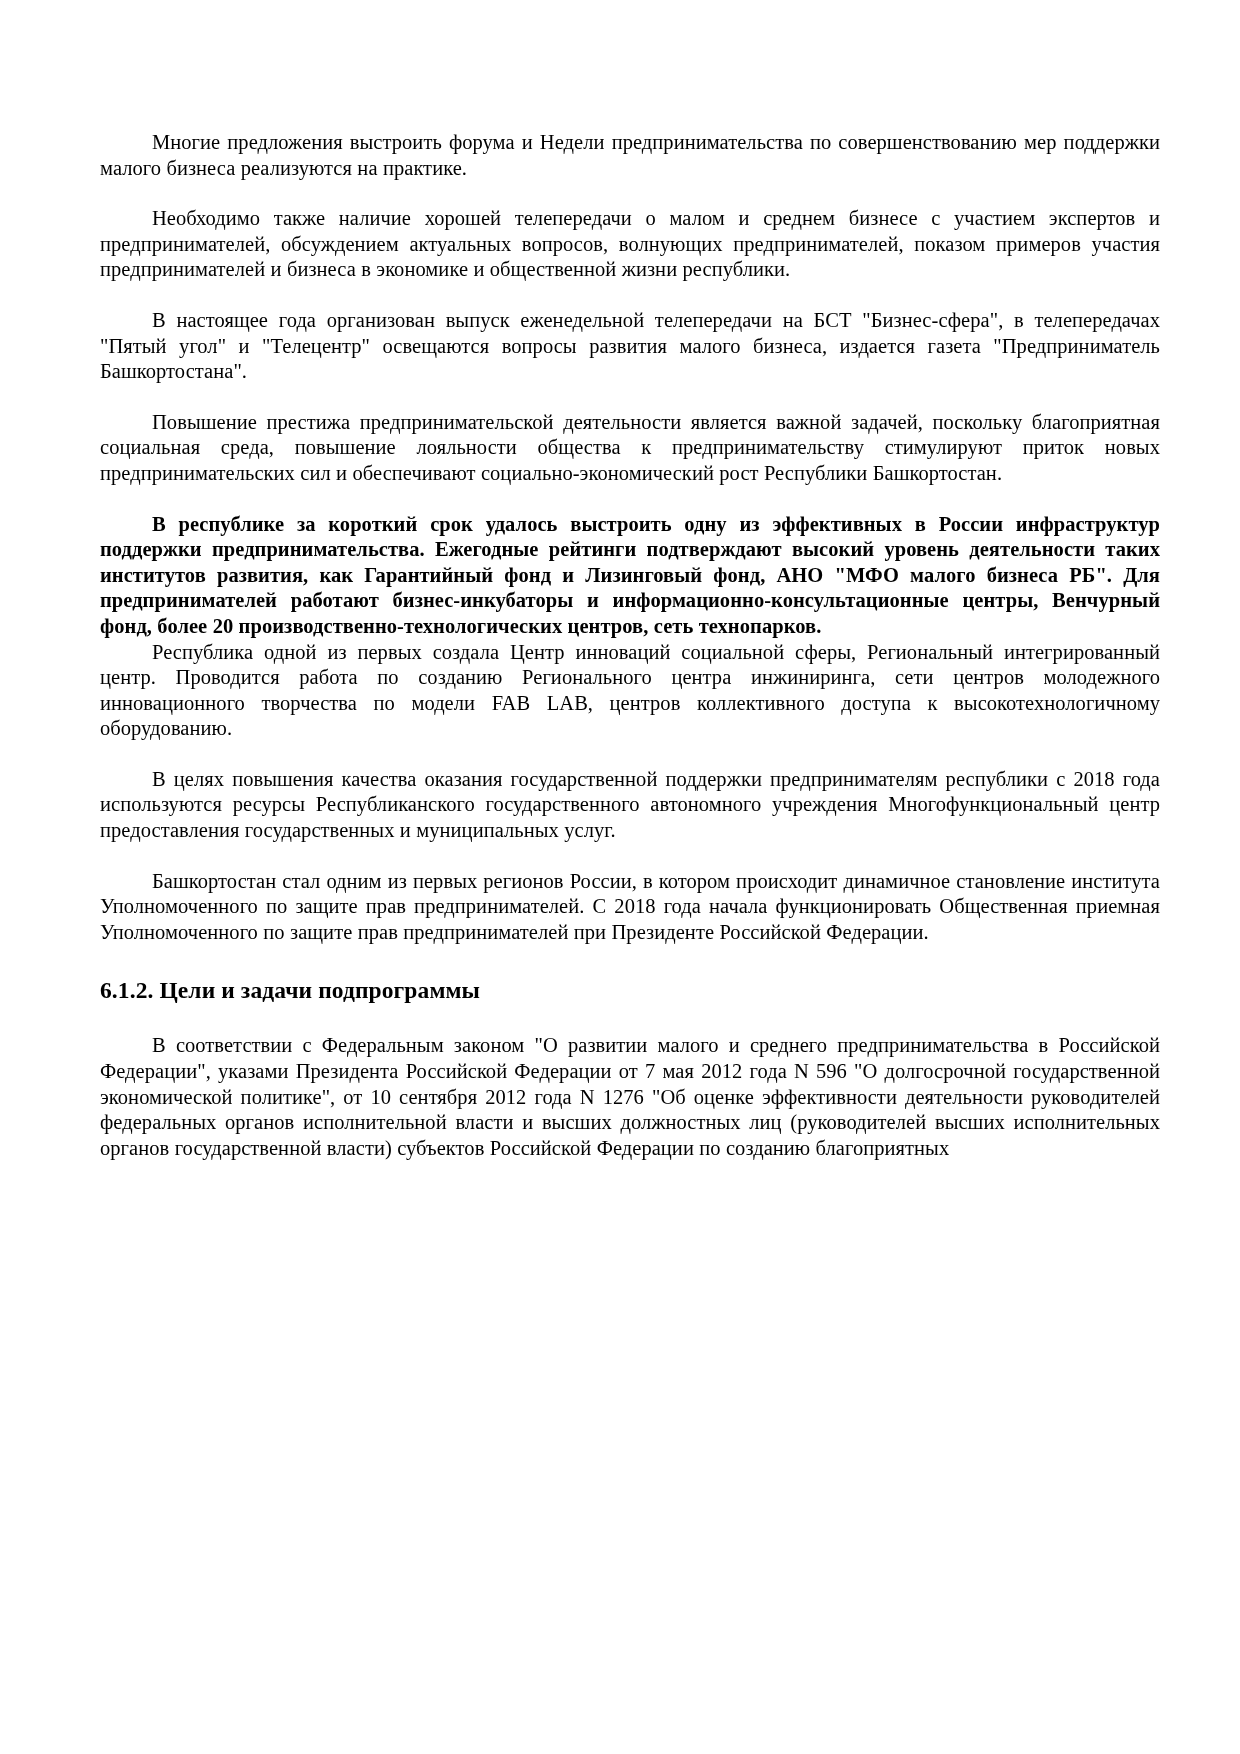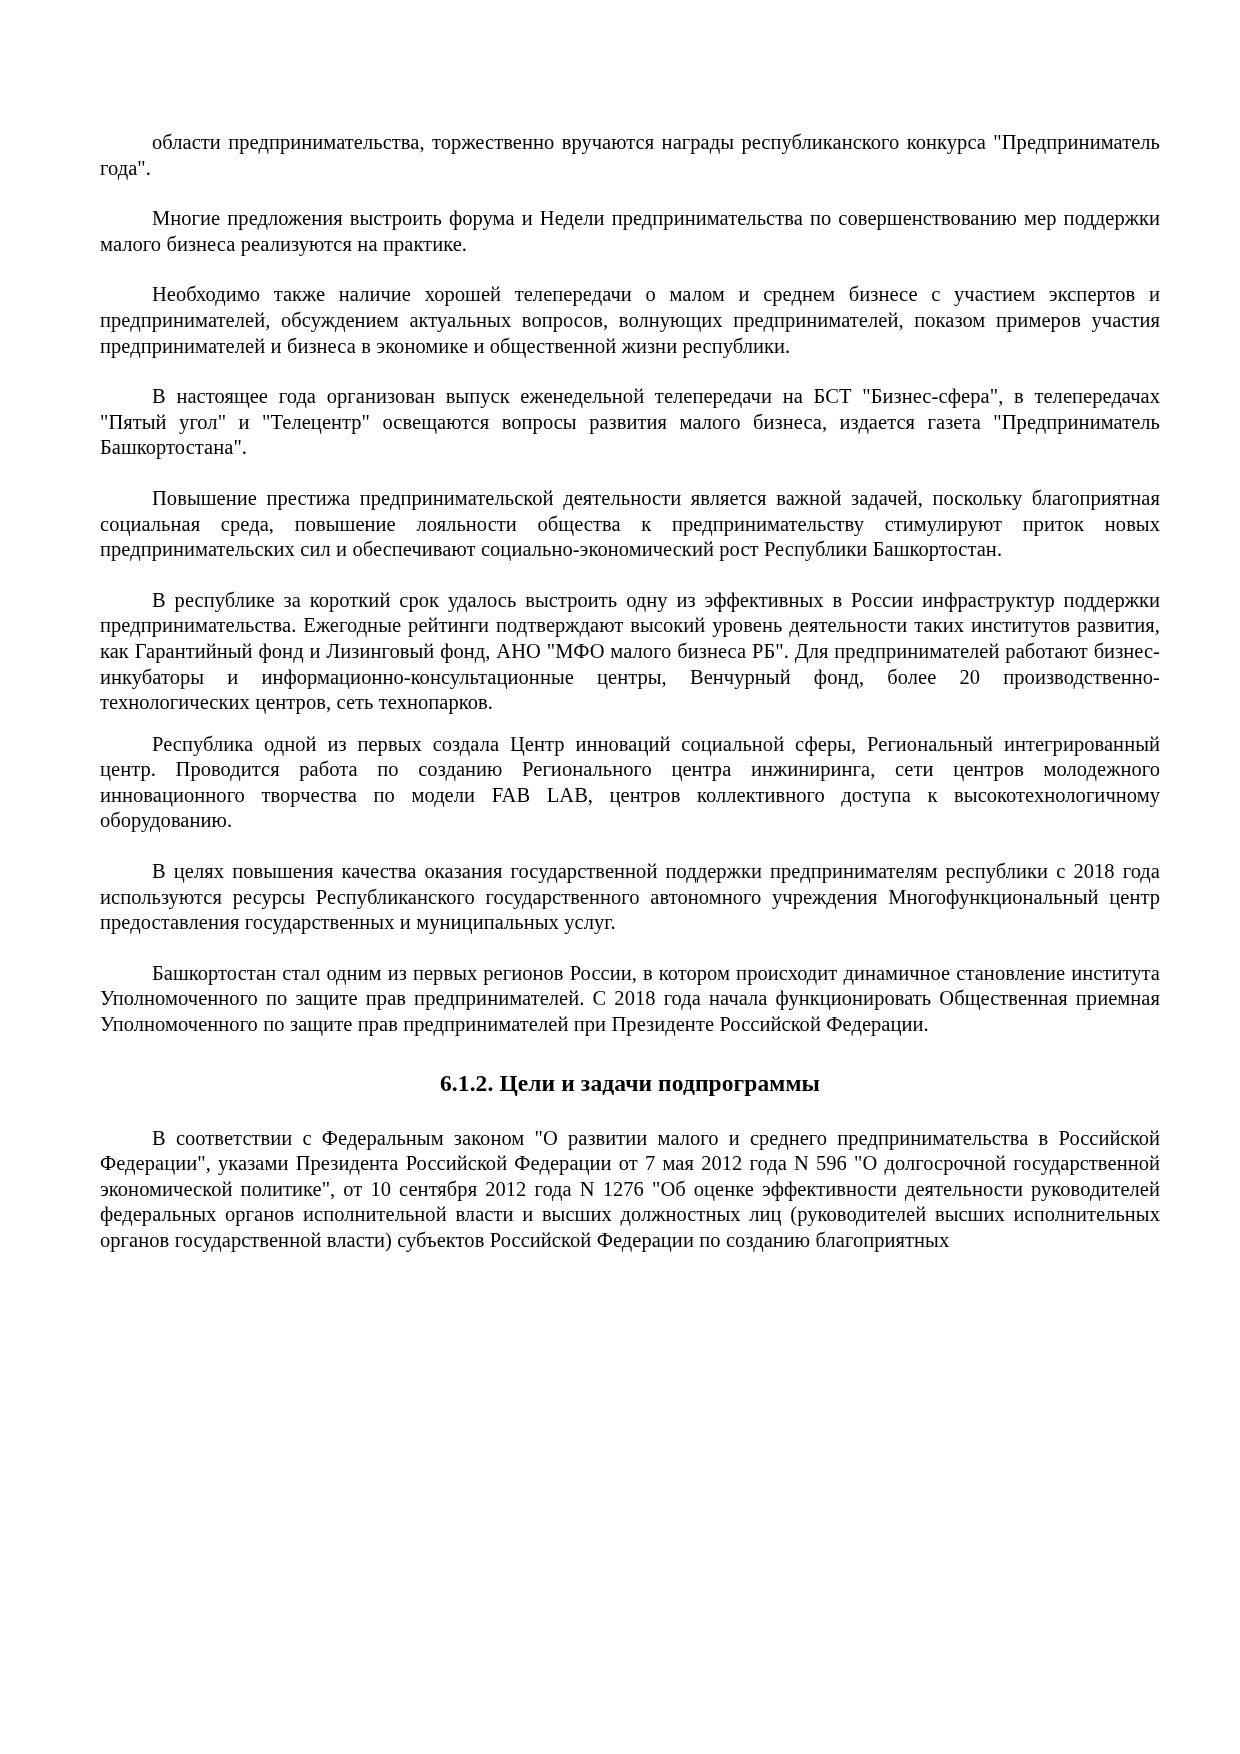--- a/index.html
+++ b/index.html
@@ -30,46 +30,46 @@
     margin: 0 0 25px 0;
     font-size: 20.5px;
     line-height: 25.6px;
     text-align: justify;
     text-indent: 52px;
     letter-spacing: 0.05px;
     word-spacing: 0.2px;
     hyphens: none;
   }
   p.para.tight {
-    margin-bottom: 16px;
+    margin-bottom: 0;
+    font-weight: bold;
   }
   p.noindent {
     margin: 0 0 25px 0;
     font-size: 20.5px;
     line-height: 25.6px;
     text-align: left;
     text-indent: 0;
   }
   h2.section-heading {
     margin: 30px 0 28px 0;
     font-size: 23.5px;
     line-height: 30px;
     font-weight: bold;
-    text-align: center;
+    text-align: left;
     text-indent: 0;
     letter-spacing: 0.1px;
   }
 </style>
 </head>
 <body>
 
 <div class="page">
   <div class="content">
 
-    <p class="para">области предпринимательства, торжественно вручаются награды республиканского конкурса "Предприниматель года".</p>
 
     <p class="para">Многие предложения выстроить форума и Недели предпринимательства по совершенствованию мер поддержки малого бизнеса реализуются на практике.</p>
 
     <p class="para">Необходимо также наличие хорошей телепередачи о малом и среднем бизнесе с участием экспертов и предпринимателей, обсуждением актуальных вопросов, волнующих предпринимателей, показом примеров участия предпринимателей и бизнеса в экономике и общественной жизни республики.</p>
 
     <p class="para">В настоящее года организован выпуск еженедельной телепередачи на БСТ "Бизнес-сфера", в телепередачах "Пятый угол" и "Телецентр" освещаются вопросы развития малого бизнеса, издается газета "Предприниматель Башкортостана".</p>
 
     <p class="para">Повышение престижа предпринимательской деятельности является важной задачей, поскольку благоприятная социальная среда, повышение лояльности общества к предпринимательству стимулируют приток новых предпринимательских сил и обеспечивают социально-экономический рост Республики Башкортостан.</p>
 
     <p class="para tight">В республике за короткий срок удалось выстроить одну из эффективных в России инфраструктур поддержки предпринимательства. Ежегодные рейтинги подтверждают высокий уровень деятельности таких институтов развития, как Гарантийный фонд и Лизинговый фонд, АНО "МФО малого бизнеса РБ". Для предпринимателей работают бизнес-инкубаторы и информационно-консультационные центры, Венчурный фонд, более 20 производственно-технологических центров, сеть технопарков.</p>

